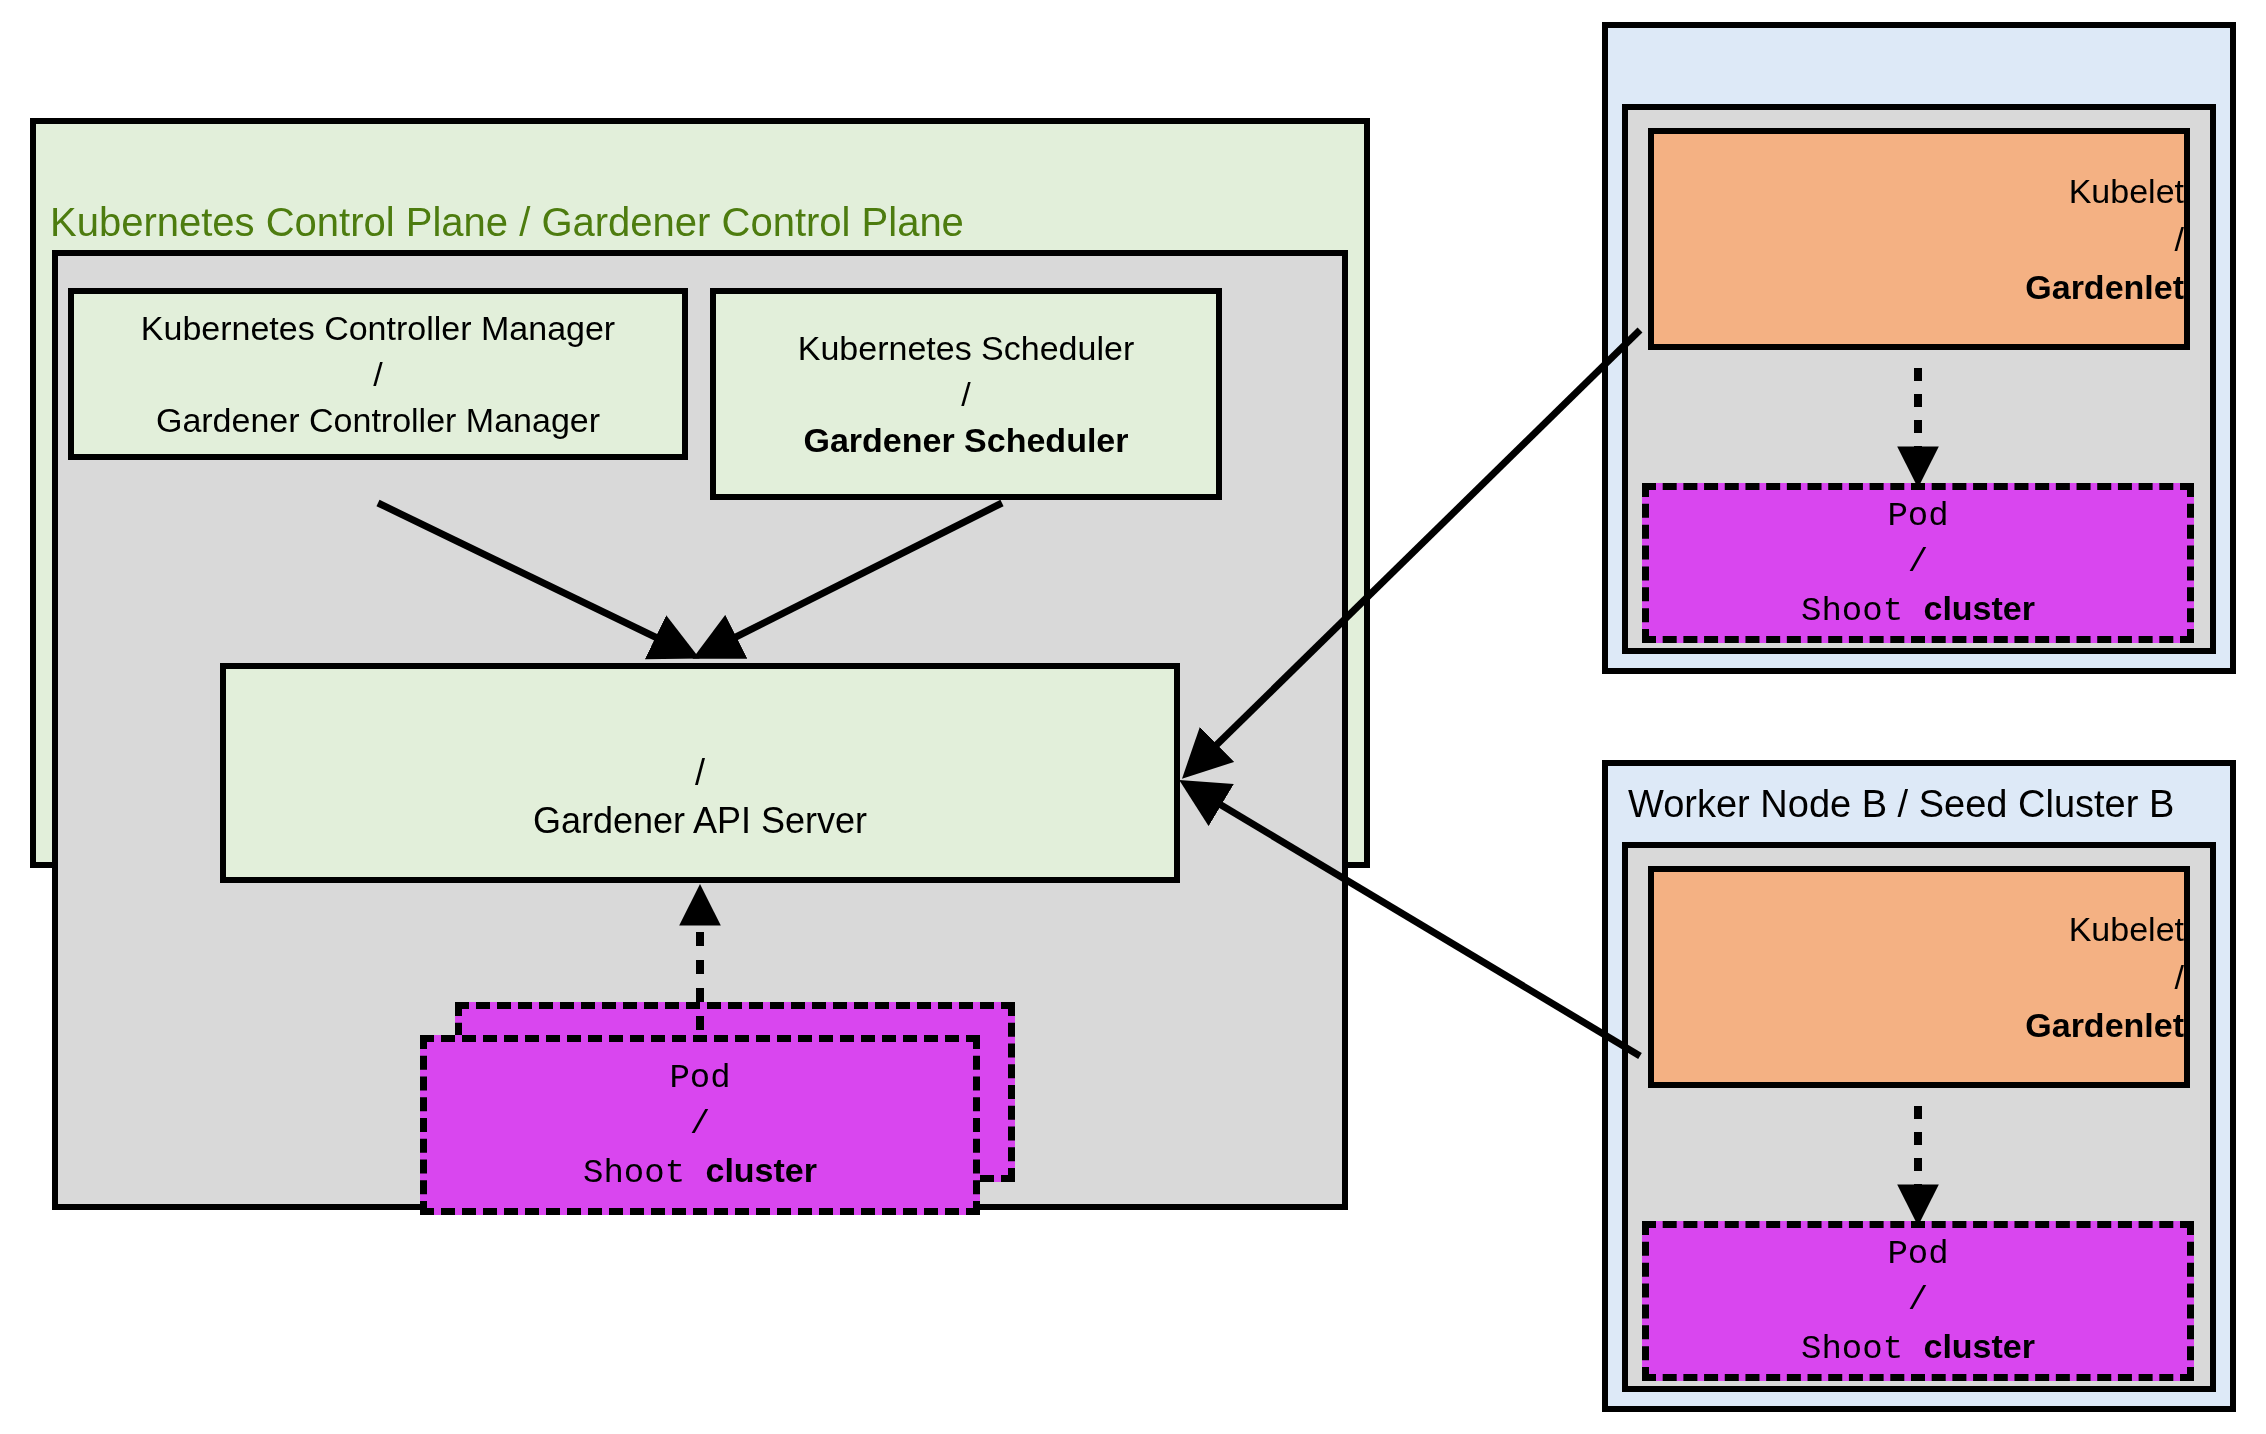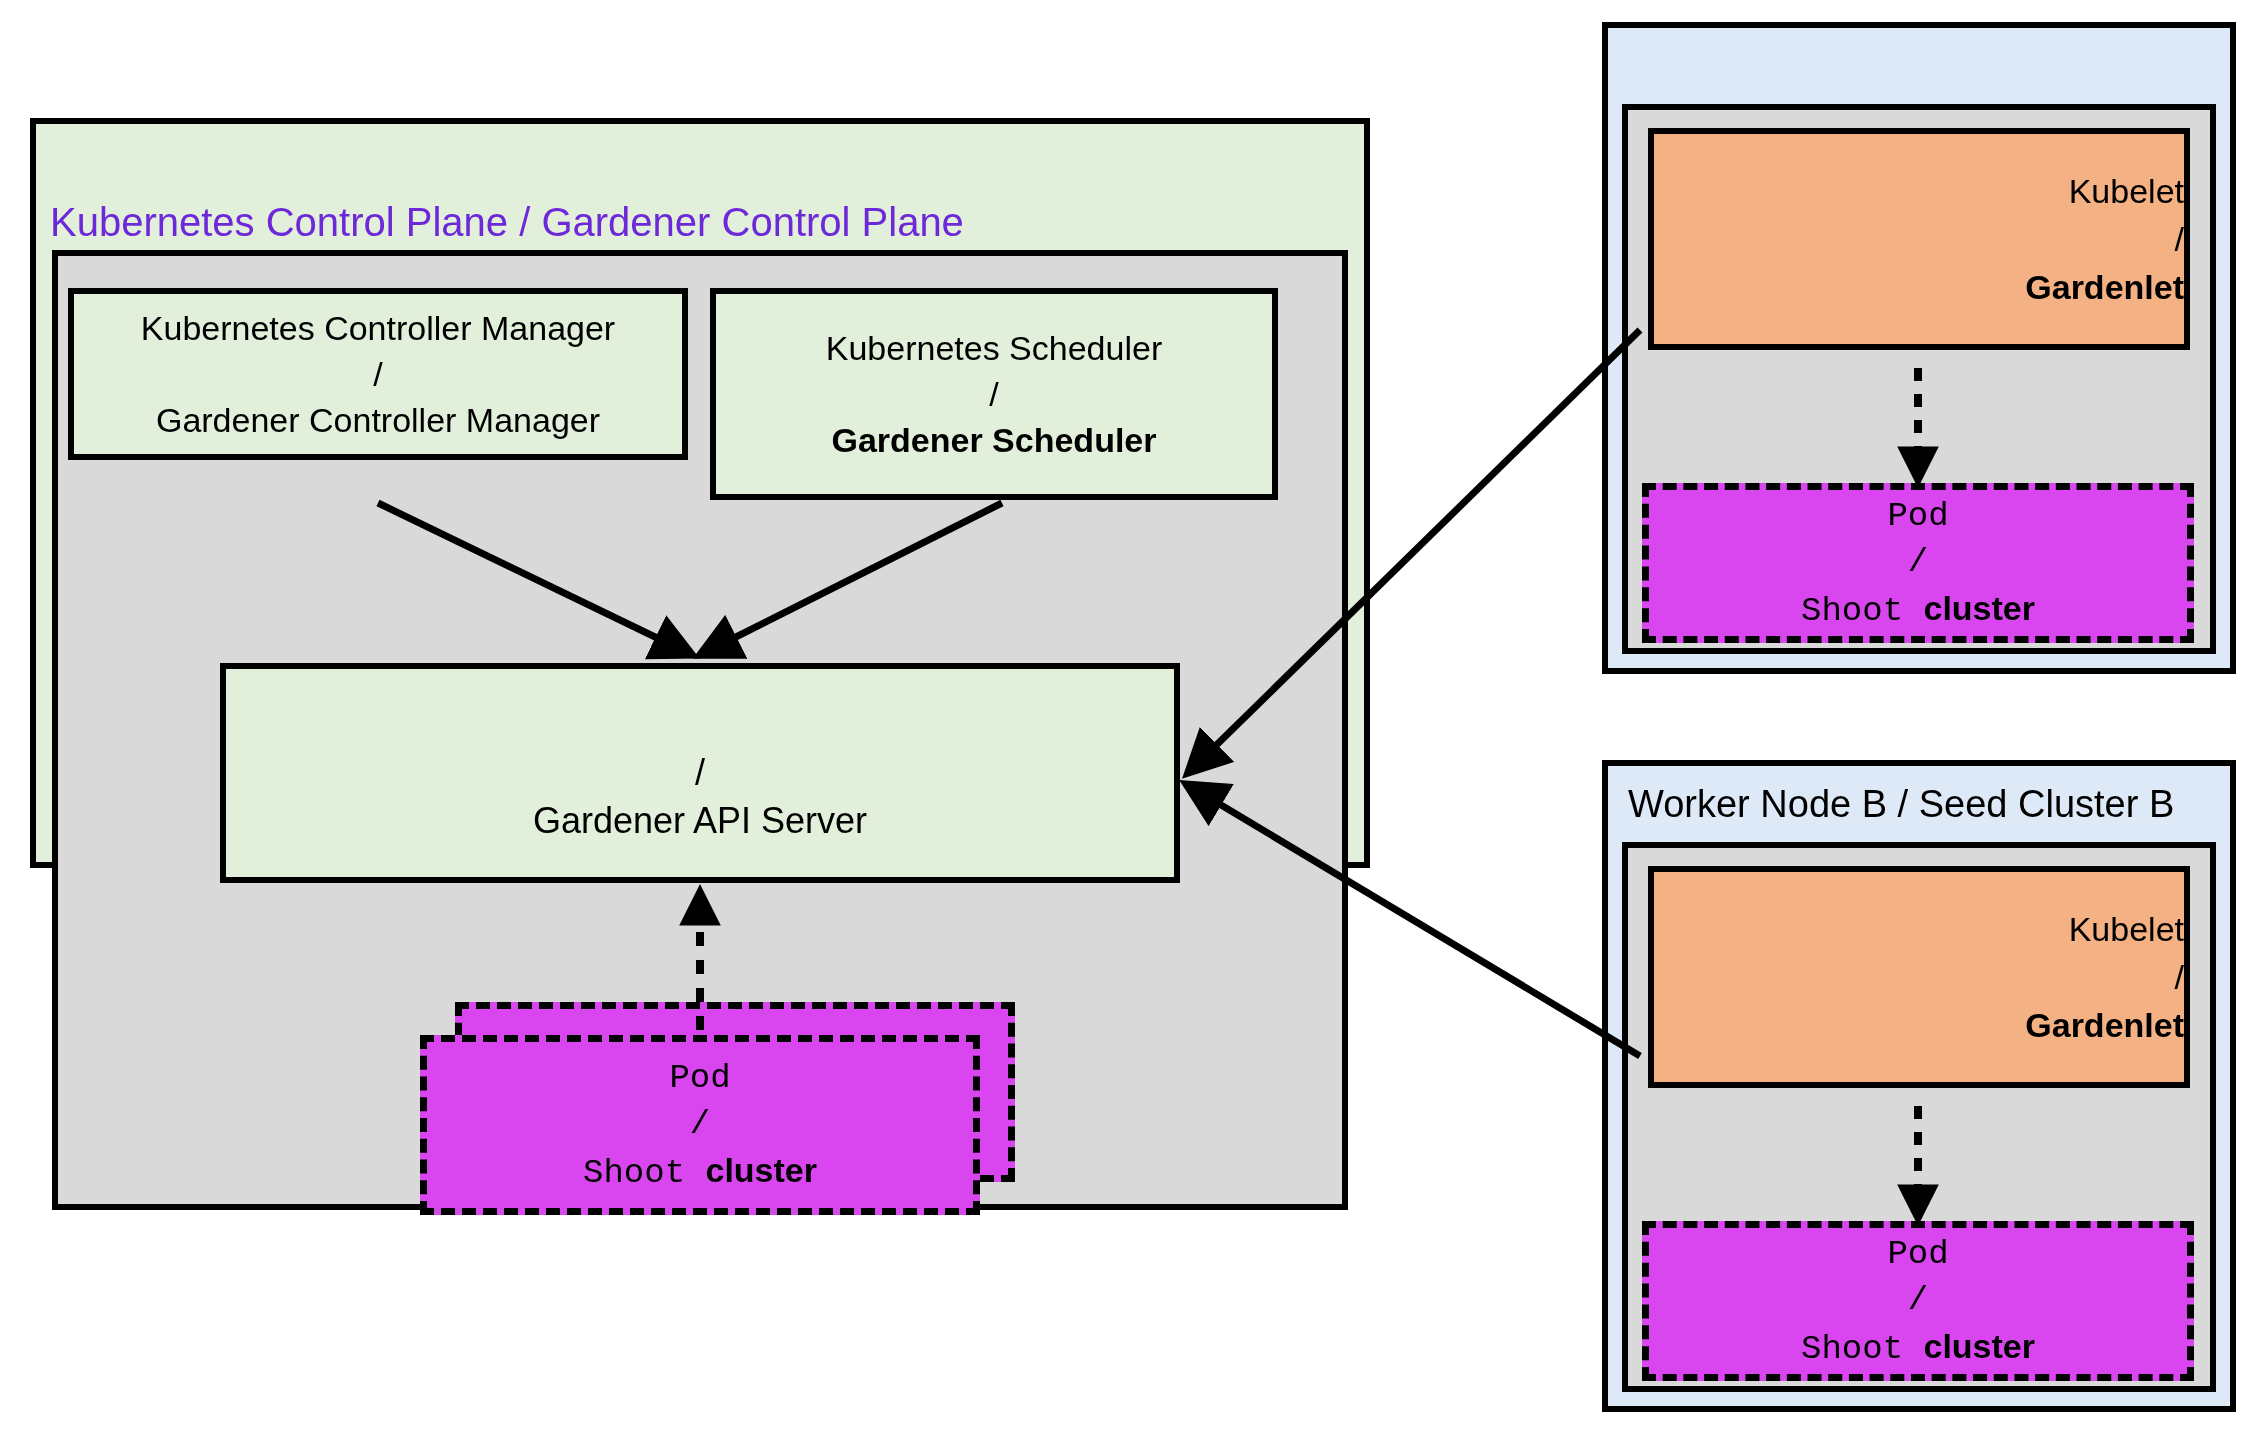--- a/index.html
+++ b/index.html
@@ -9,25 +9,25 @@
     color:#000000;
   }
   #canvas{position:absolute;left:0;top:0;width:2266px;height:1434px;}
 
   
   .box{position:absolute;box-sizing:border-box;border:6px solid #000;}
   .lbl{position:absolute;box-sizing:border-box;white-space:pre;}
 
   
   #cp-outer{left:30px;top:118px;width:1340px;height:750px;background:#e2efda;}
-  #cp-title{left:50px;top:196px;width:1300px;height:52px;font-size:40px;line-height:52px;color:#6d28d9;}
+  #cp-title{left:50px;top:196px;width:1300px;height:52px;font-size:40px;line-height:52px;color:#4d7c0f;}
   #cp-inner{left:52px;top:250px;width:1296px;height:960px;background:#d9d9d9;}
 
   #kcm-box{left:68px;top:288px;width:620px;height:172px;background:#e2efda;}
-  #ksched-box{left:710px;top:288px;width:568px;height:212px;background:#e2efda;}
+  #ksched-box{left:710px;top:288px;width:512px;height:212px;background:#e2efda;}
   #api-box{left:220px;top:663px;width:960px;height:220px;background:#e2efda;}
 
   .comp-text{
     position:absolute;left:0;right:0;top:50%;transform:translateY(-50%);
     text-align:center;font-size:34px;line-height:46px;
   }
   #api-box .comp-text{font-size:36px;line-height:48px;}
 
   
   .pod{position:absolute;box-sizing:border-box;border:7px dashed #000;background:#d946ef;}

